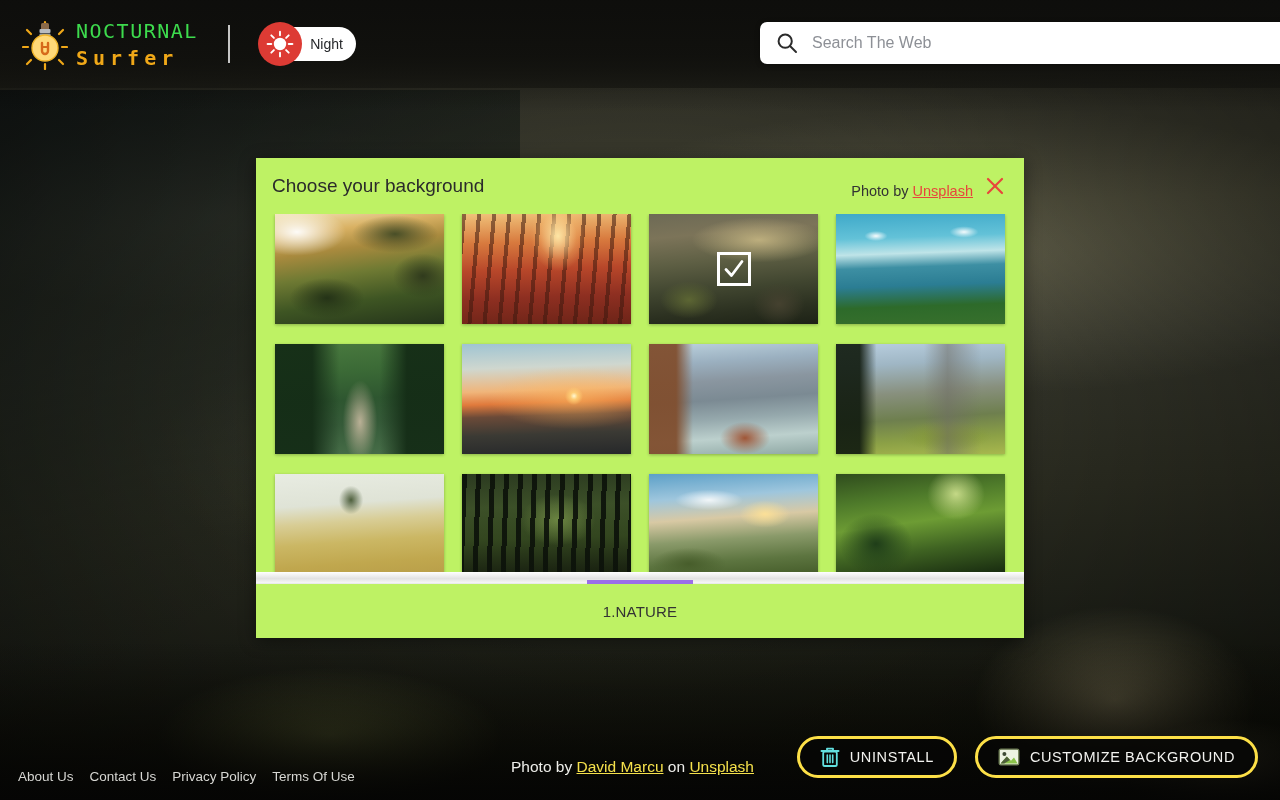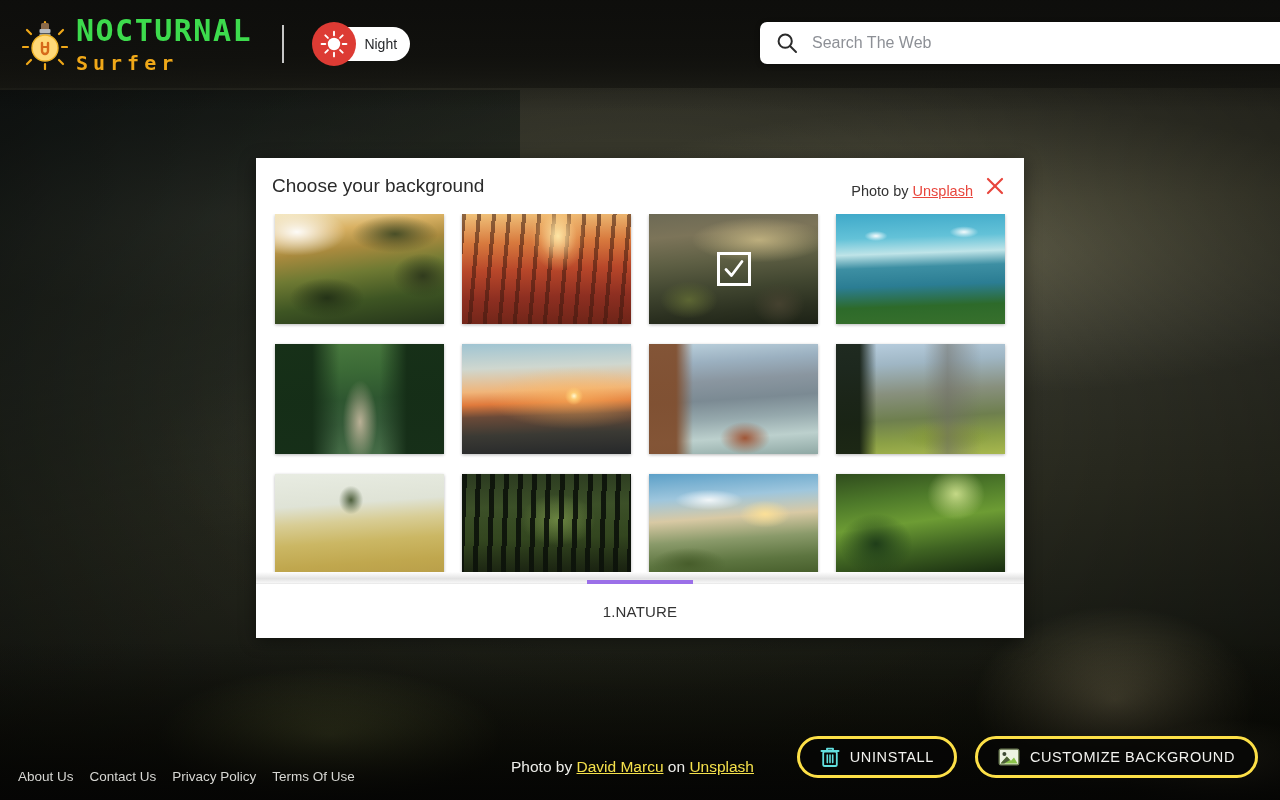--- a/index.html
+++ b/index.html
@@ -56,21 +56,21 @@
     display: flex; align-items: center;
     background: linear-gradient(180deg, rgba(14,14,12,.97) 0%, rgba(16,16,13,.90) 62%, rgba(18,18,14,.62) 100%);
     z-index: 5;
   }
 
   .brand { display: flex; align-items: center; margin-left: 22px; }
   .bulb { position: relative; width: 46px; height: 52px; flex: none; }
   .brand-text { margin-left: 8px; line-height: 1; }
   .brand-main {
     font-family: "DejaVu Sans Mono", monospace;
-    font-size: 30px; font-weight: bold; letter-spacing: 1.5px;
+    font-size: 20px; font-weight: normal; letter-spacing: 1.5px;
     color: #3ddb4d; display:block;
   }
   .brand-sub {
     font-family: "DejaVu Sans Mono", monospace;
     font-size: 20px; font-weight: bold; letter-spacing: 5px;
     color: #f0a818; display:block; margin-top: 7px;
   }
 
   .vdivider { width: 2px; height: 38px; background: #e6e6e6; margin-left: 30px; opacity: .85; }
 
@@ -103,21 +103,21 @@
   .search-input {
     border: 0; outline: 0; background: transparent;
     font-family: "Liberation Sans", sans-serif;
     font-size: 16px; color: #202124; width: 430px; height: 40px;
   }
   .search-input::placeholder { color: #8d9096; }
 
   
   .modal {
     position: absolute; left: 256px; top: 158px; width: 768px; height: 480px;
-    background: #ffffff;
+    background: #bef264;
     box-shadow: 0 3px 16px rgba(0,0,0,.45);
     z-index: 20;
     display: flex; flex-direction: column;
   }
   .modal-head {
     height: 56px; flex: none;
     display: flex; align-items: center; padding: 0 16px 0 16px;
   }
   .modal-title { font-size: 19px; color: #2b2b2b; }
   .modal-head-right { margin-left: auto; display: flex; align-items: flex-end; }

